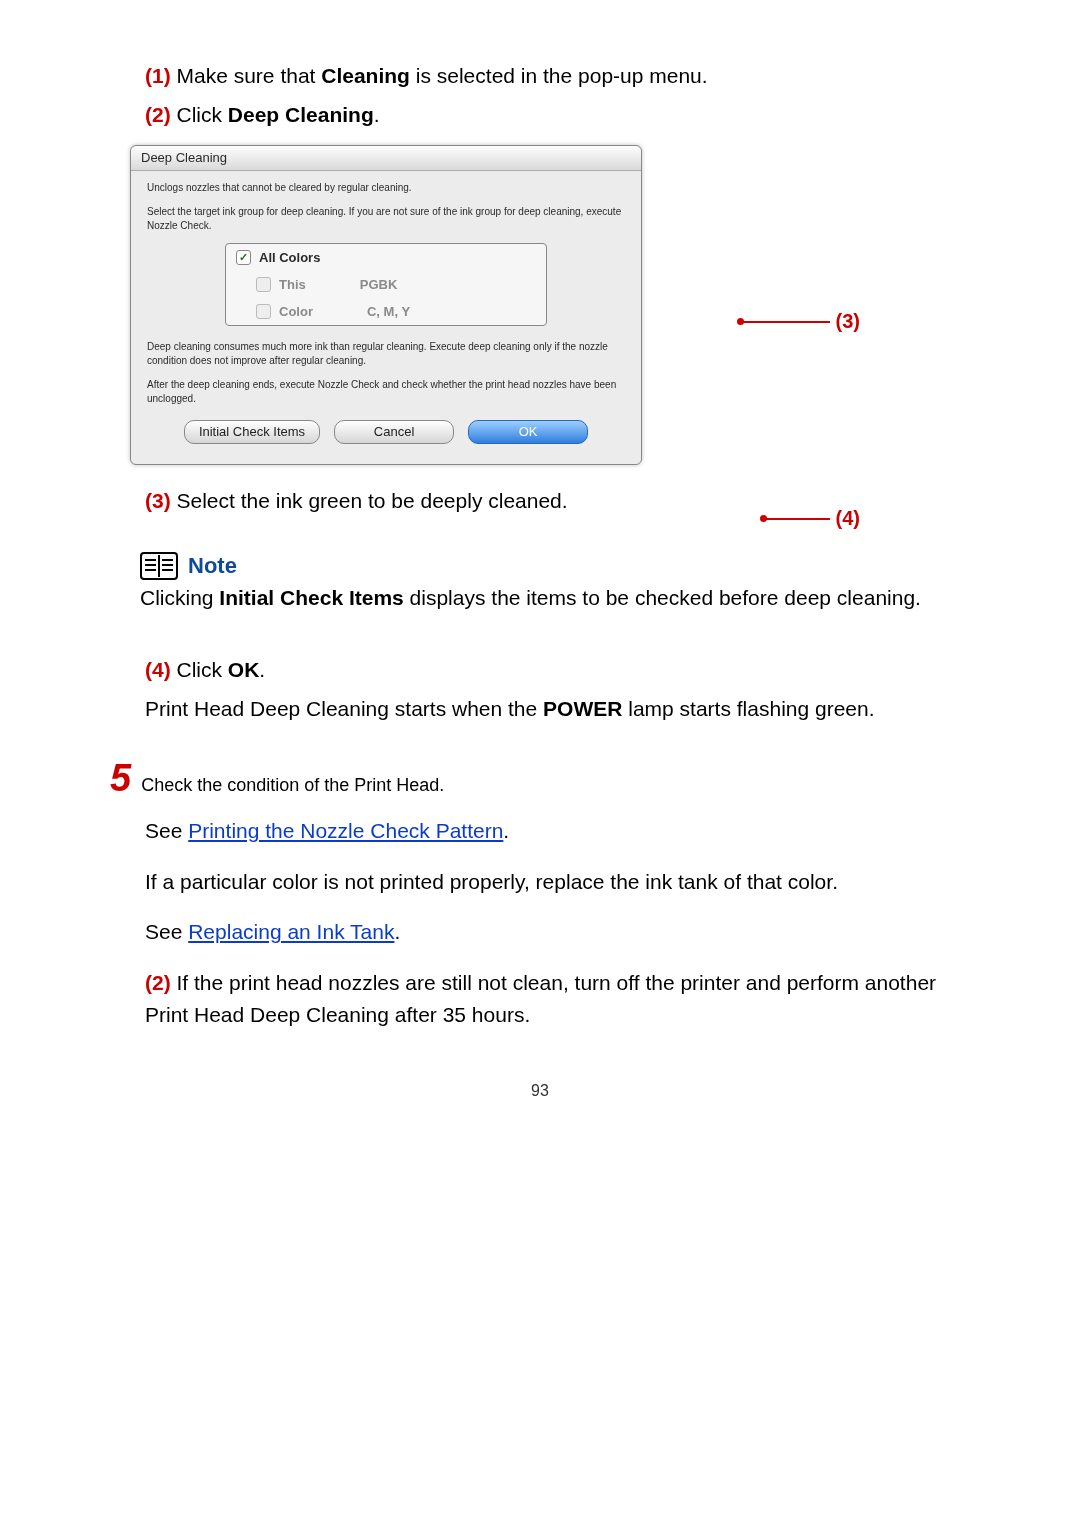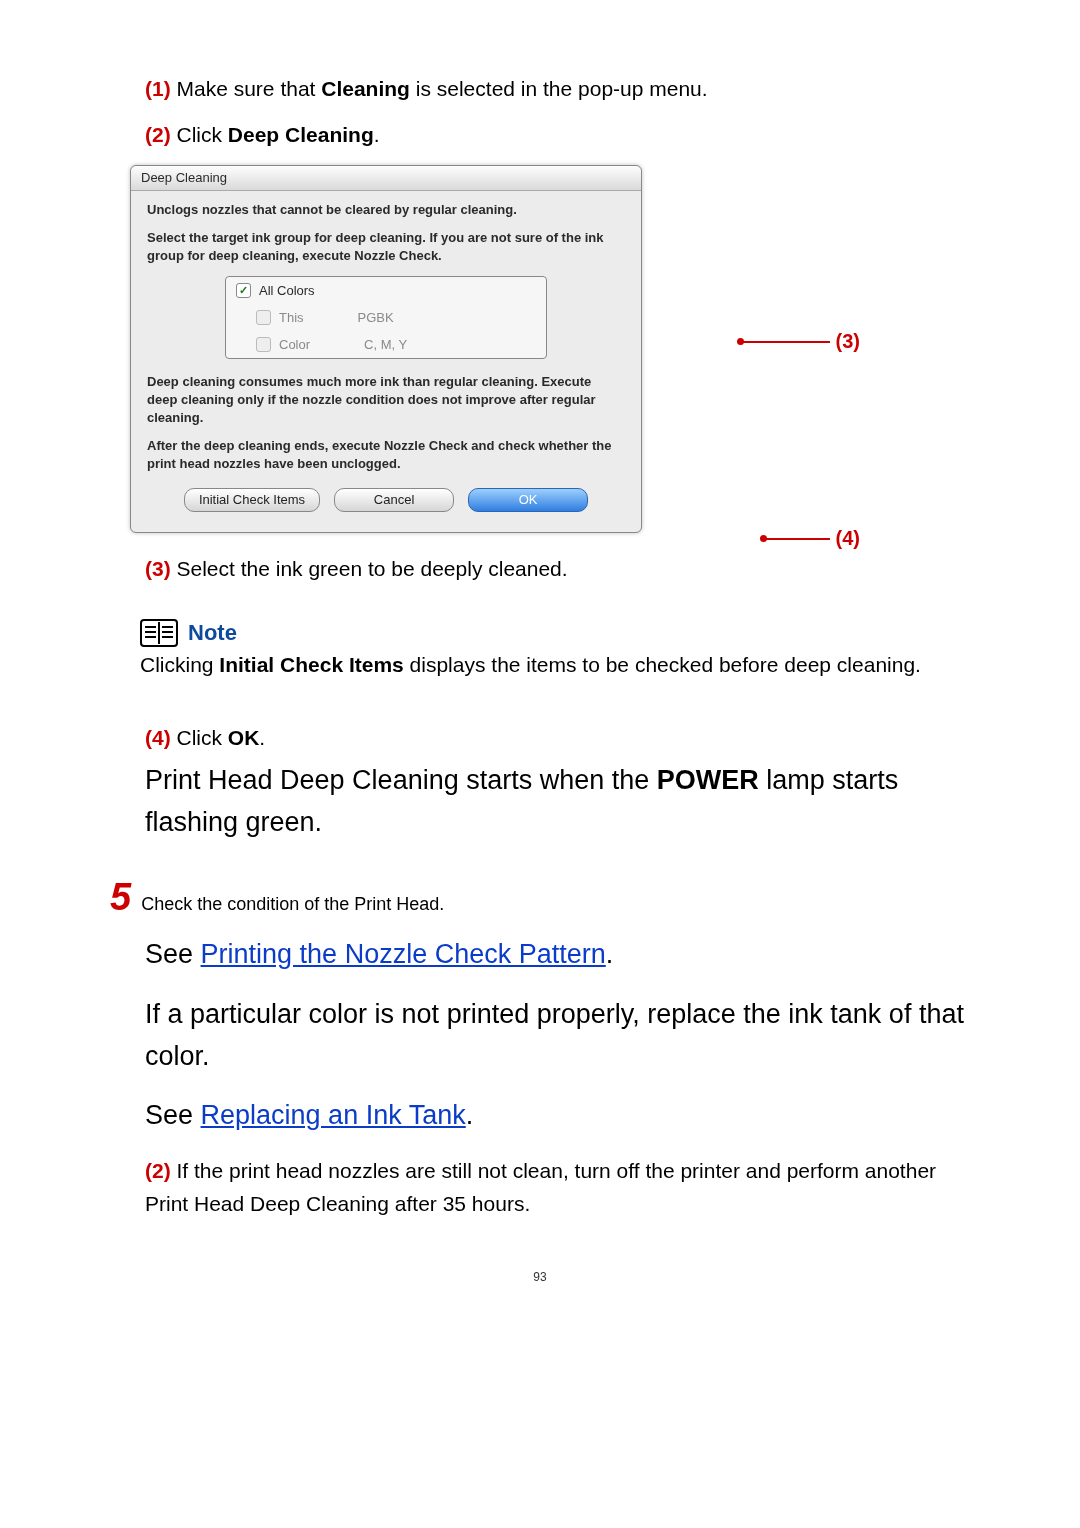--- a/index.html
+++ b/index.html
@@ -23,21 +23,20 @@
   }
   .step-num {
     color: #cc0000;
     font-weight: bold;
   }
   .bold {
     font-weight: bold;
   }
   .indent1 {
     margin-left: 55px;
-    margin-top: 13px;
   }
   
   .dlg-wrap {
     position: relative;
     margin: 14px 0 20px 40px;
     width: 620px;
   }
   .dlg {
     width: 510px;
     border: 1px solid #888;
@@ -53,37 +52,37 @@
     border-bottom: 1px solid #aaa;
     border-radius: 6px 6px 0 0;
     padding: 4px 10px 5px 10px;
     font-size: 13px;
   }
   .dlg-body {
     padding: 10px 16px 16px 16px;
   }
   .dlg-body p {
     margin: 0 0 10px 0;
-    font-size: 13px;
+    font-size: 10px;
     line-height: 1.4;
-    font-weight: bold;
   }
   .ink-box {
     margin: 10px auto 14px auto;
     width: 320px;
     border: 1px solid #888;
     border-radius: 4px;
     background: #f6f6f6;
     position: relative;
   }
   .ink-row {
     display: flex;
     align-items: center;
     padding: 6px 10px;
     gap: 8px;
+    font-weight: bold;
   }
   .ink-sub {
     padding-left: 30px;
     color: #8a8a8a;
   }
   .ink-sub .desc {
     margin-left: 24px;
     color: #8a8a8a;
     padding-left: 22px;
   }
@@ -174,21 +173,21 @@
     font-weight: bold;
     font-size: 22px;
   }
   .note-body {
     font-size: 21px;
     line-height: 1.55;
     margin: 0 0 40px 50px;
     max-width: 830px;
   }
   .body-para {
-    font-size: 27px;
+    font-size: 21px;
     line-height: 1.55;
     margin: 6px 0 18px 55px;
     max-width: 830px;
   }
   .big-step {
     display: flex;
     align-items: baseline;
     gap: 10px;
     margin: 34px 0 18px 20px;
   }
@@ -201,21 +200,21 @@
   }
   .big-step-text {
     font-size: 18px;
   }
   a.doclink {
     color: #0a3cc9;
     text-decoration: underline;
   }
   .page-number {
     text-align: center;
-    font-size: 12px;
+    font-size: 16px;
     color: #333;
     margin-top: 50px;
   }
 </style>
 </head>
 <body>
 
 <div class="page">
 
   <p class="step-line indent1">

